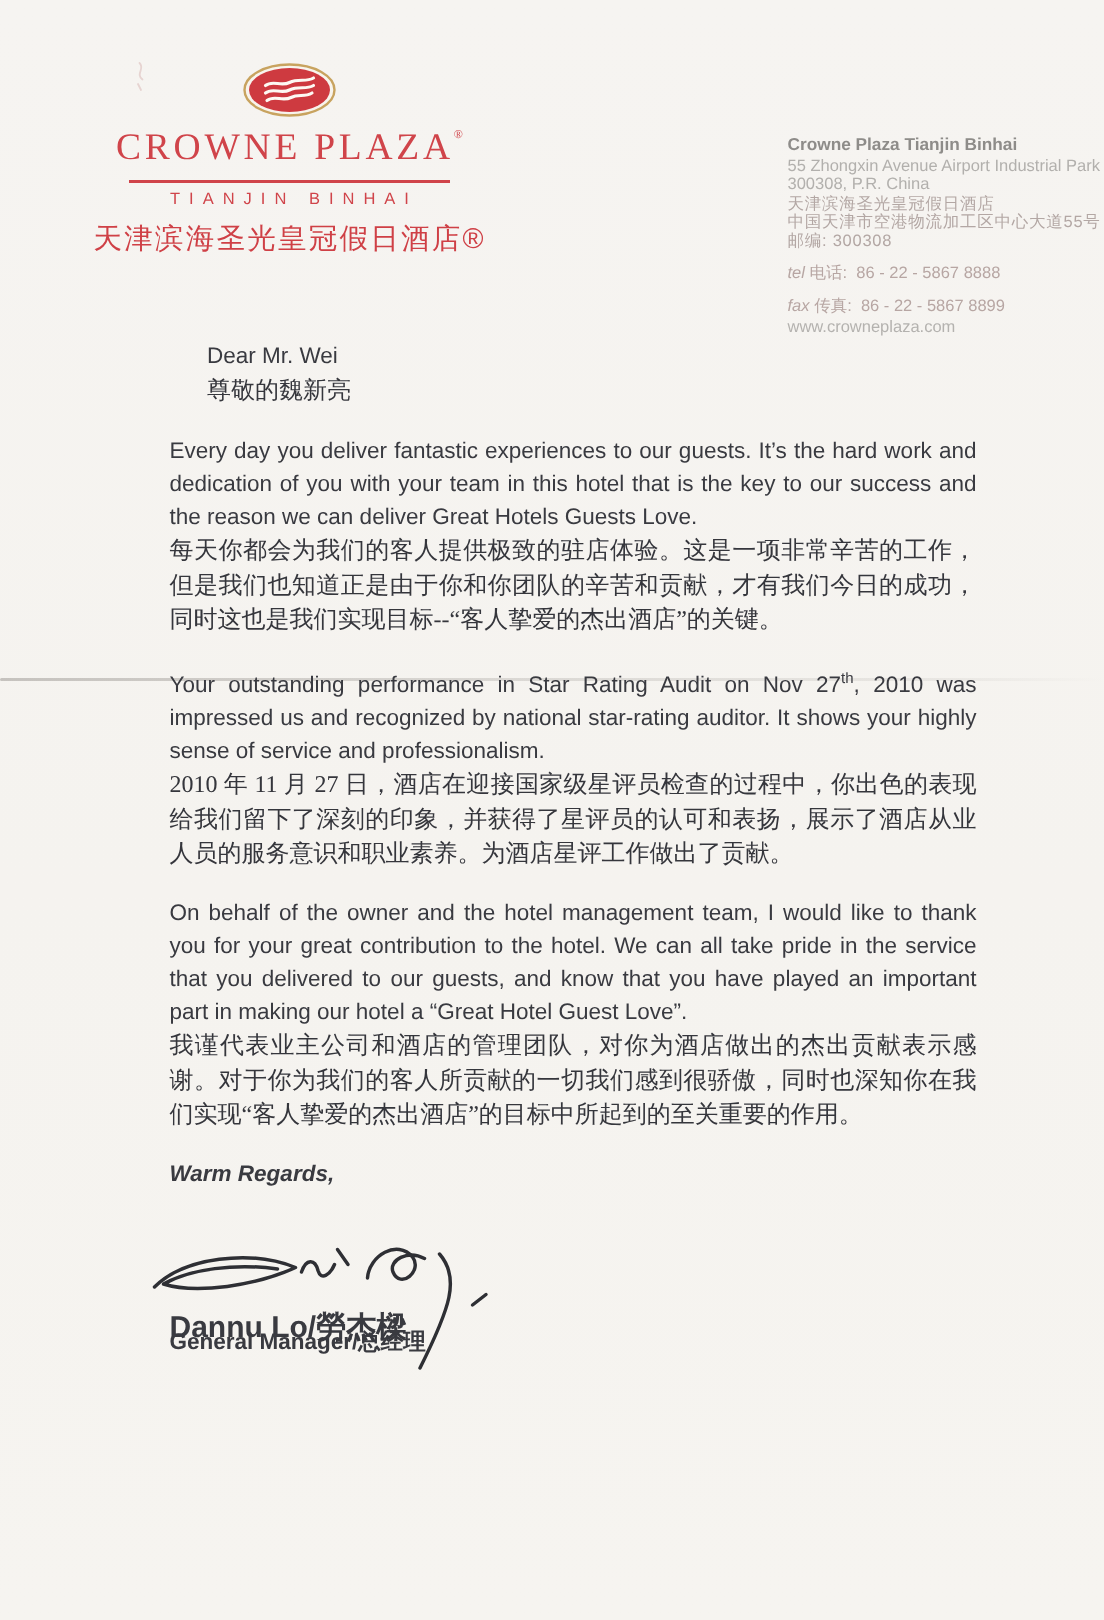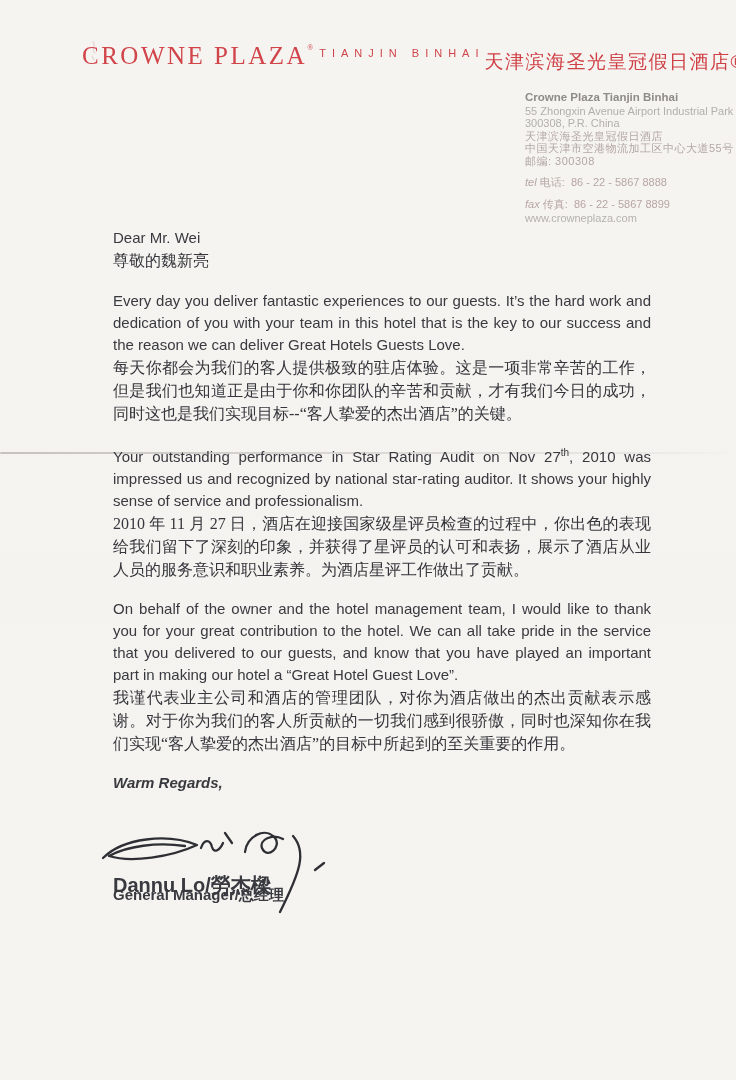--- a/index.html
+++ b/index.html
@@ -9,21 +9,21 @@
     font-family:"Liberation Sans", sans-serif;
     -webkit-font-smoothing:antialiased;
   }
   .page{
     position:relative;width:736px;height:1080px;overflow:hidden;
     background:linear-gradient(180deg,#f6f4f1 0%,#f5f3ef 55%,#f6f4f0 100%);
   }
   
   .logo{
     position:absolute;left:82px;top:42px;width:222px;
-    display:flex;flex-direction:row;
+    display:flex;flex-direction:column;align-items:center;
     color:#ce3a40;text-align:center;
   }
   .logo .emblem{margin-bottom:7px;}
   .logo .brand{
     font-family:"Liberation Serif", serif;
     font-size:25px;letter-spacing:2.5px;font-weight:500;
     color:#d0444a;white-space:nowrap;
   }
   .logo .brand sup{font-size:8px;vertical-align:14px;letter-spacing:0;}
   .logo .rule{width:214px;height:2px;background:#d0444a;margin-top:7px;}
@@ -52,21 +52,21 @@
     position:absolute;left:113px;top:227px;width:538px;
     color:#393a40;font-size:15px;line-height:22px;
   }
   .para{margin:0 0 17px 0;text-align:justify;}
   .para:last-child{margin-bottom:0;}
   .cn{
     font-family:"Liberation Serif", serif;
     font-size:16px;line-height:23px;color:#35363c;
   }
   .salutation{margin-bottom:18px;text-align:left;}
-  .salutation .line{display:block;}
+  .salutation .line{display:block;margin-left:25px;}
   .closing{margin-bottom:0;text-align:left;font-style:italic;}
   .closing .en{font-weight:bold;display:block;}
   .closing .cn{display:block;}
   sup.ord{font-size:10px;vertical-align:6px;}
   
   .sig-block{position:relative;height:150px;}
   .sig-svg{position:absolute;left:-16px;top:12px;}
   .sig-name{position:absolute;left:0;top:80px;font-weight:bold;font-size:20px;white-space:nowrap;}
   .sig-title{position:absolute;left:0;top:90px;font-weight:bold;font-size:15px;white-space:nowrap;}
   

